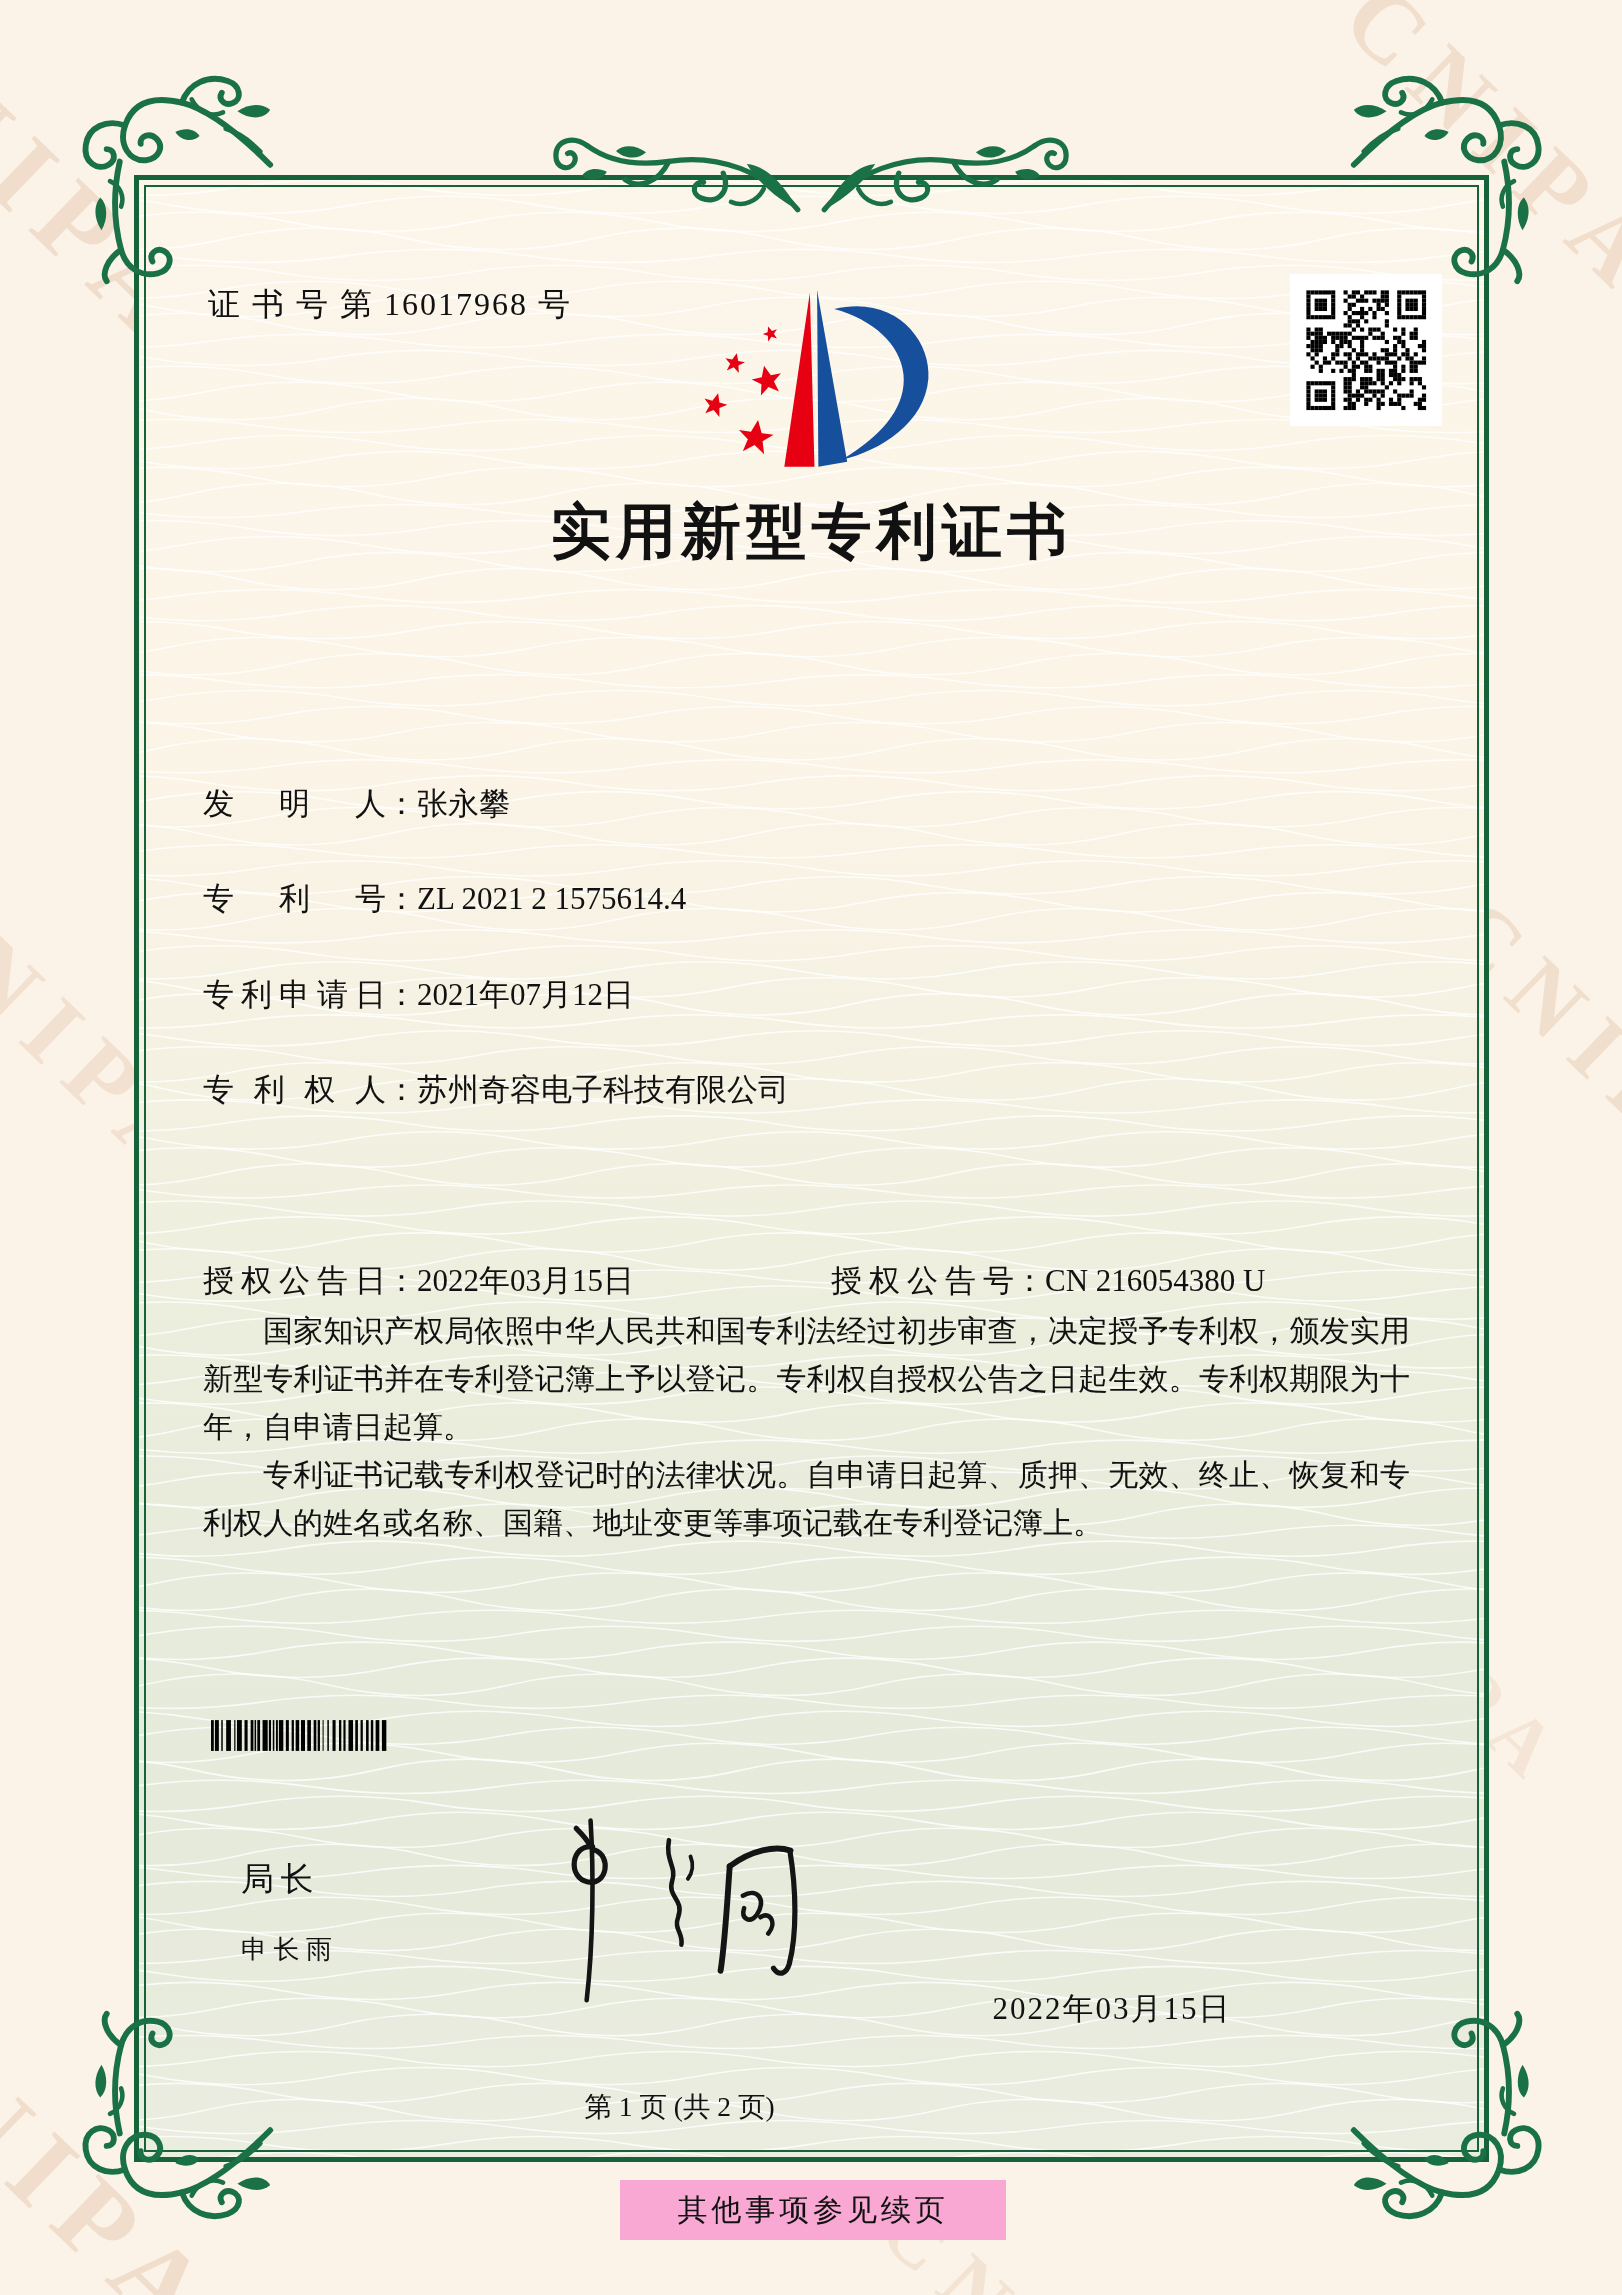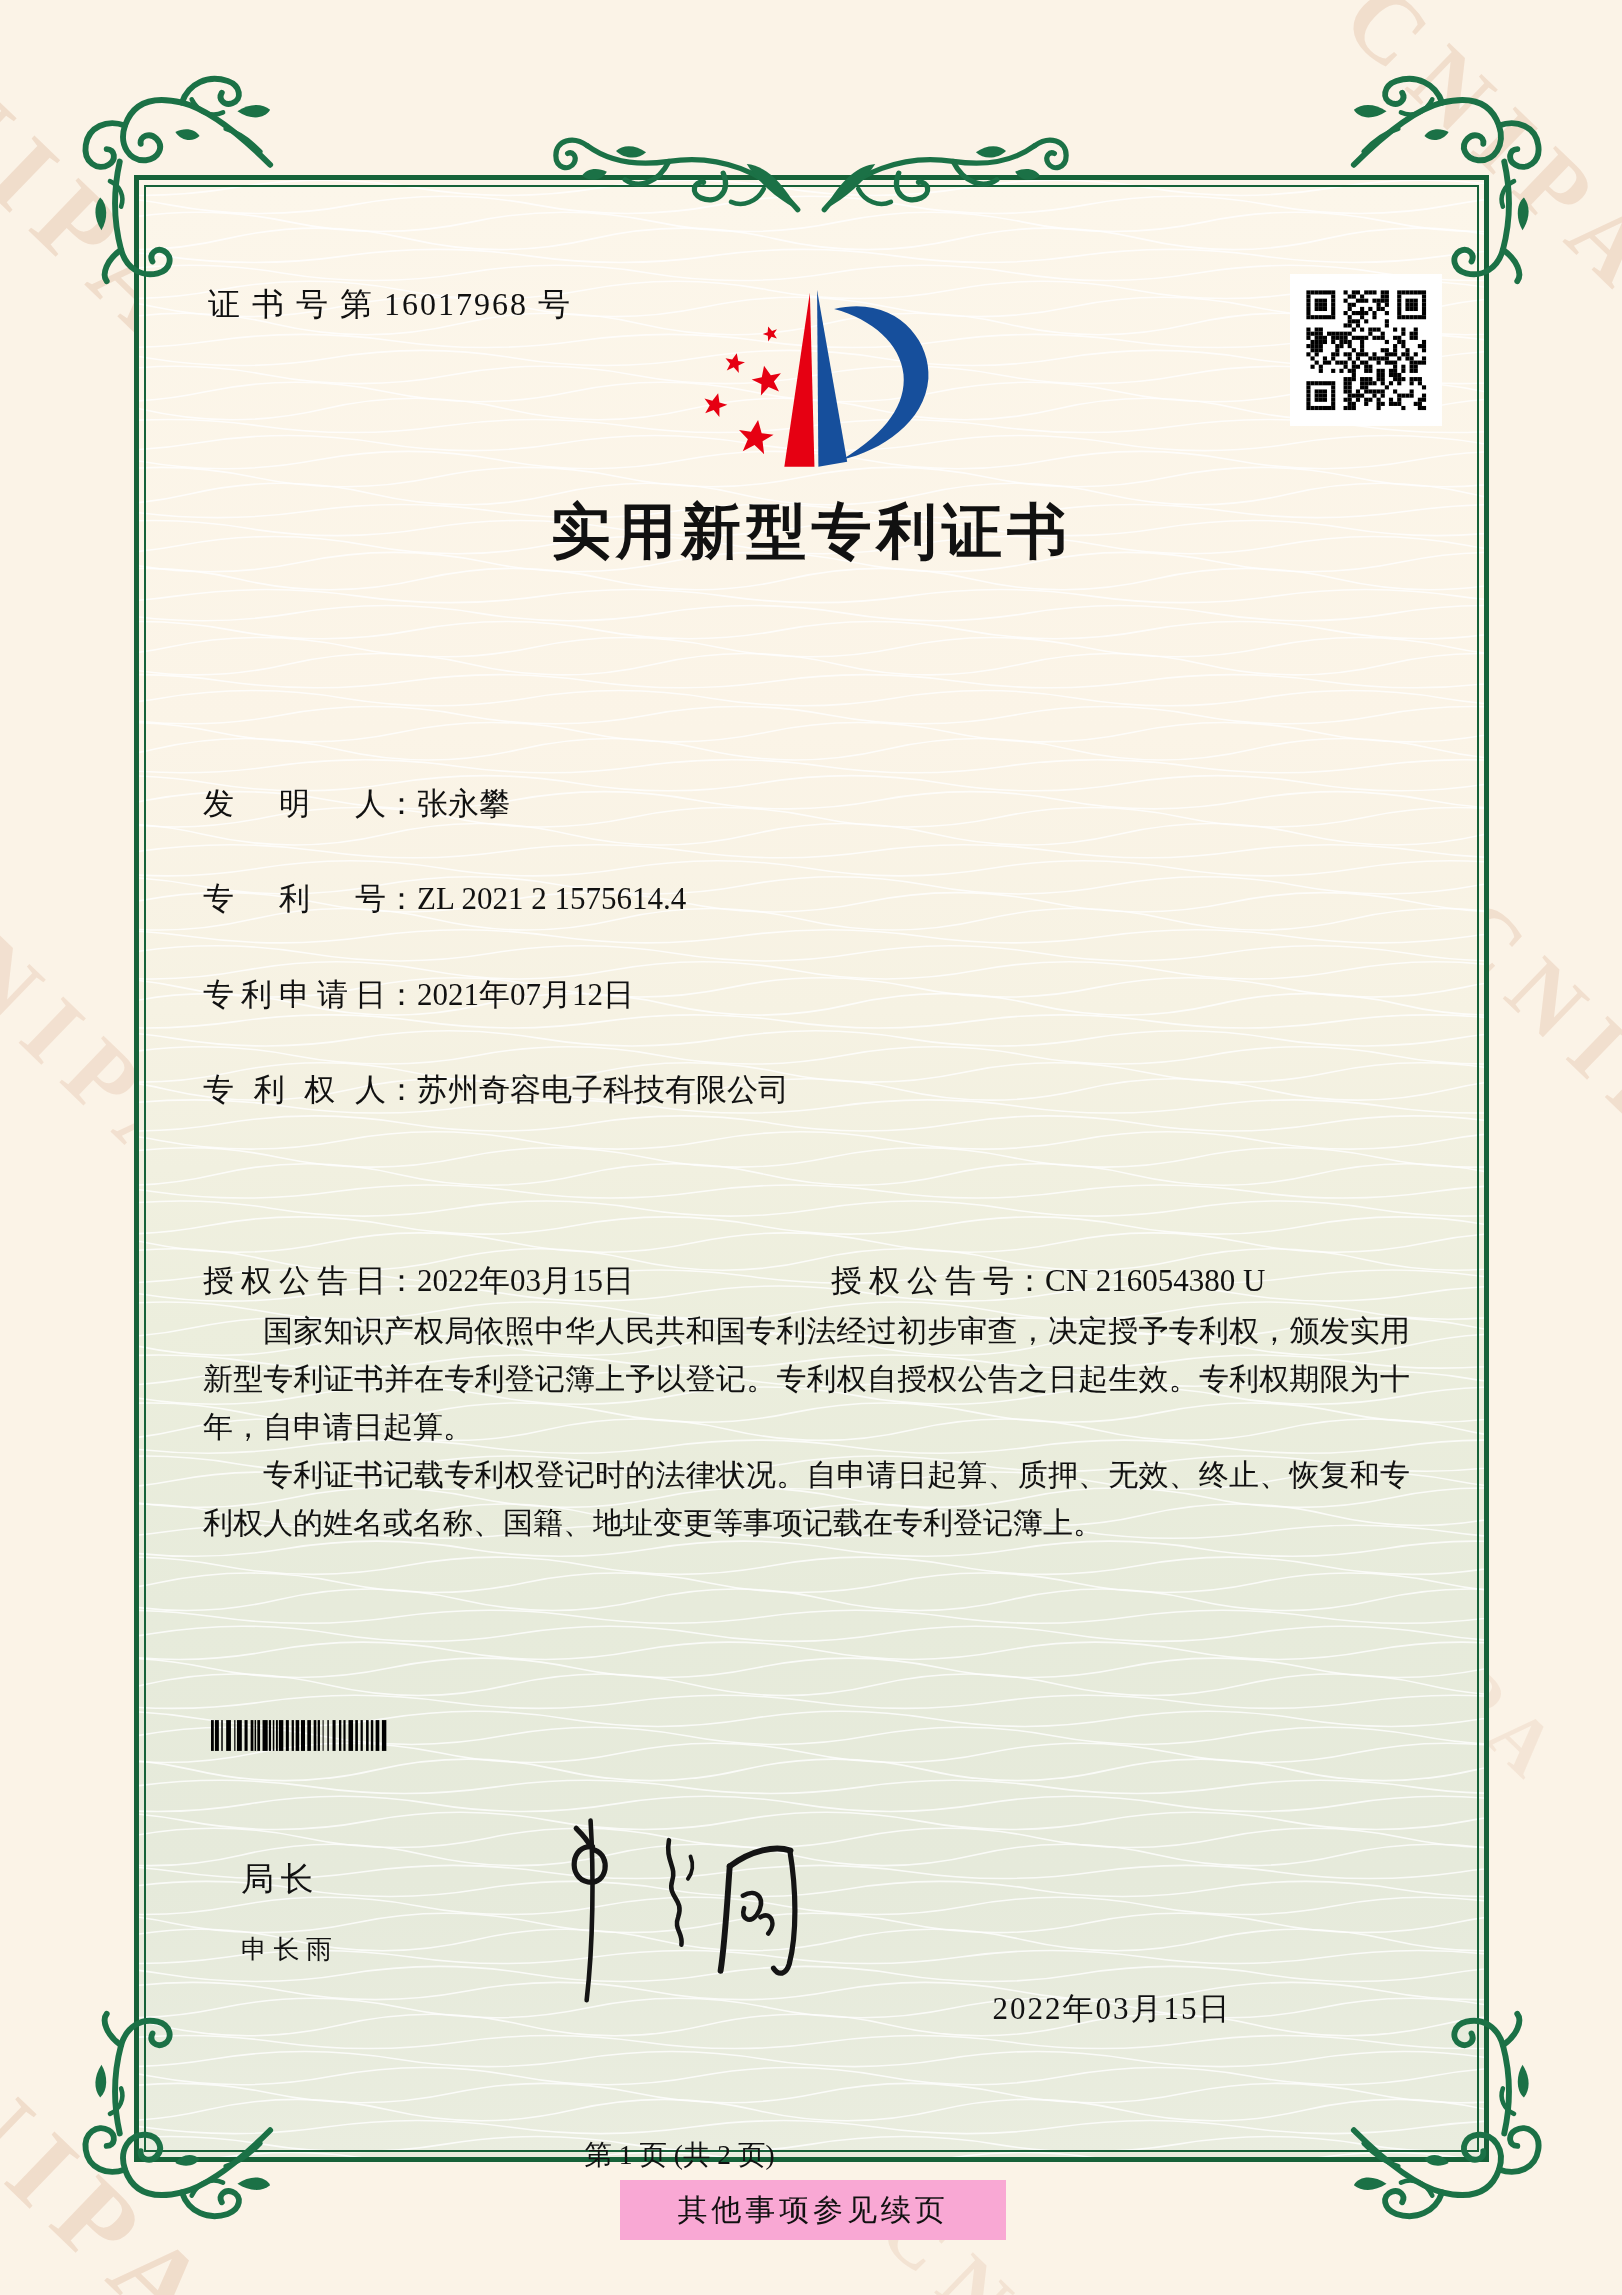--- a/index.html
+++ b/index.html
@@ -76,21 +76,21 @@
     position:absolute;left:203px;top:1307px;width:1207px;
     font-size:30px;line-height:48px;
     text-align:justify;
   }
   .paras p{margin:0;text-indent:60px;}
   .barcode{position:absolute;left:211px;top:1720px;}
   .signer-title{position:absolute;left:241px;top:1857px;font-size:33px;font-weight:400;letter-spacing:6.5px;}
   .signer-name{position:absolute;left:241px;top:1932px;font-size:26px;font-weight:400;letter-spacing:6.5px;}
   .signature{position:absolute;left:530px;top:1814px;}
   .issue-date{position:absolute;left:942px;top:1988px;width:340px;text-align:center;font-size:31px;letter-spacing:2px;}
-  .page-indicator{position:absolute;left:134px;top:2089px;width:1091px;text-align:center;font-size:27.5px;margin-top:48px;}
+  .page-indicator{position:absolute;left:134px;top:2089px;width:1091px;text-align:center;font-size:27.5px;}
   .cont-strip{
     position:absolute;left:620px;top:2180px;width:386px;height:60px;
     background:#f9a8d4;
     text-align:center;font-size:30px;line-height:60px;letter-spacing:3.9px;
   }
 </style>
 </head>
 <body>
 
 <div class="page">

